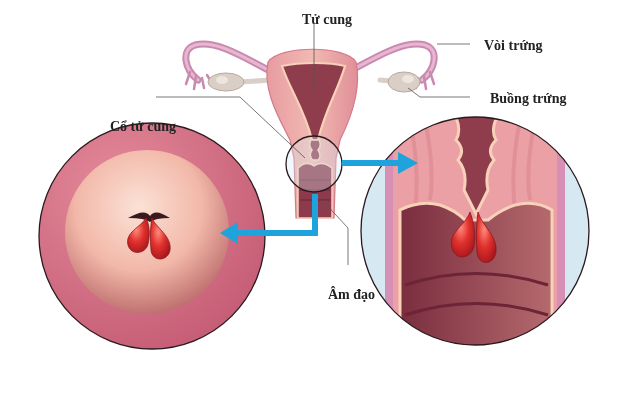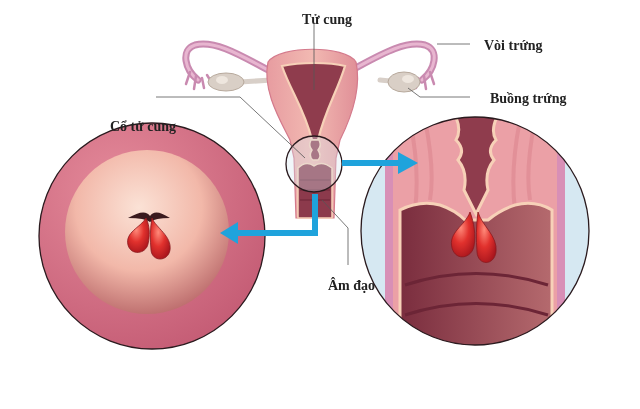--- a/index.html
+++ b/index.html
@@ -129,13 +129,13 @@
     <line x1="240" y1="97" x2="305" y2="158"></line>
     <line x1="322" y1="200" x2="348" y2="228"></line>
     <line x1="348" y1="228" x2="348" y2="265"></line>
   </g>
 </svg>
 
 <div class="label" style="left:302px;top:12px;">Tử cung</div>
 <div class="label" style="left:484px;top:38px;">Vòi trứng</div>
 <div class="label" style="left:490px;top:91px;">Buồng trứng</div>
 <div class="label" style="left:110px;top:91px;margin-top:28px;">Cổ tử cung</div>
-<div class="label" style="left:328px;top:278px;">Âm đạo</div>
+<div class="label" style="left:328px;top:287px;">Âm đạo</div>
 
 </body></html>

